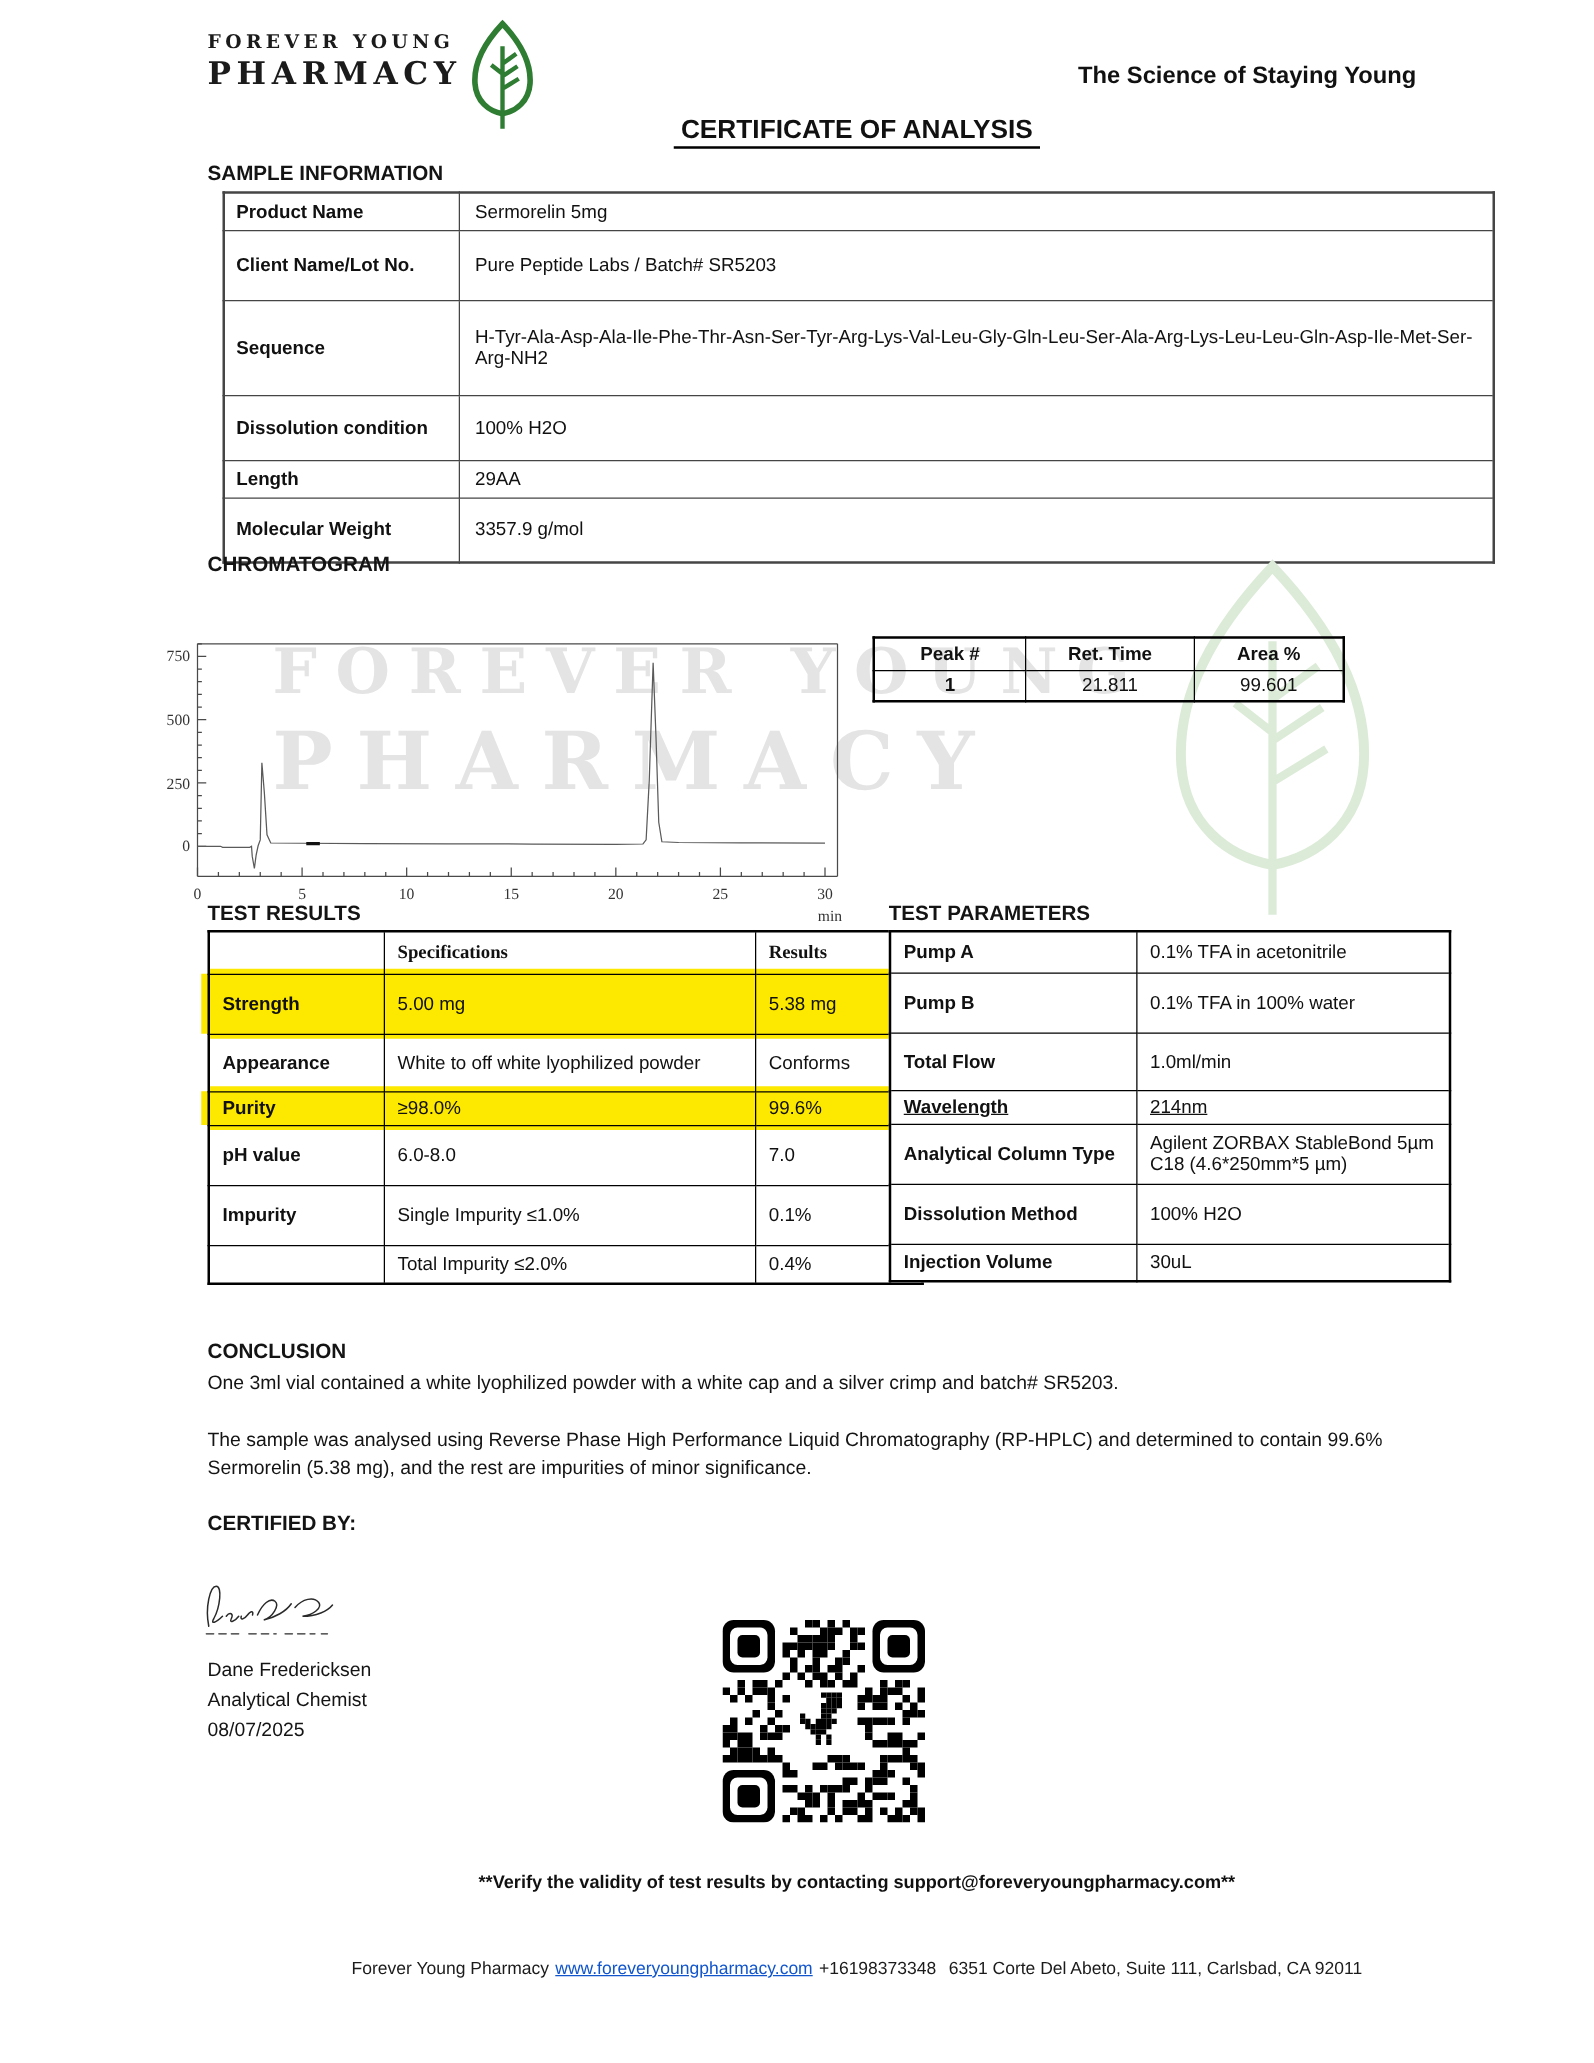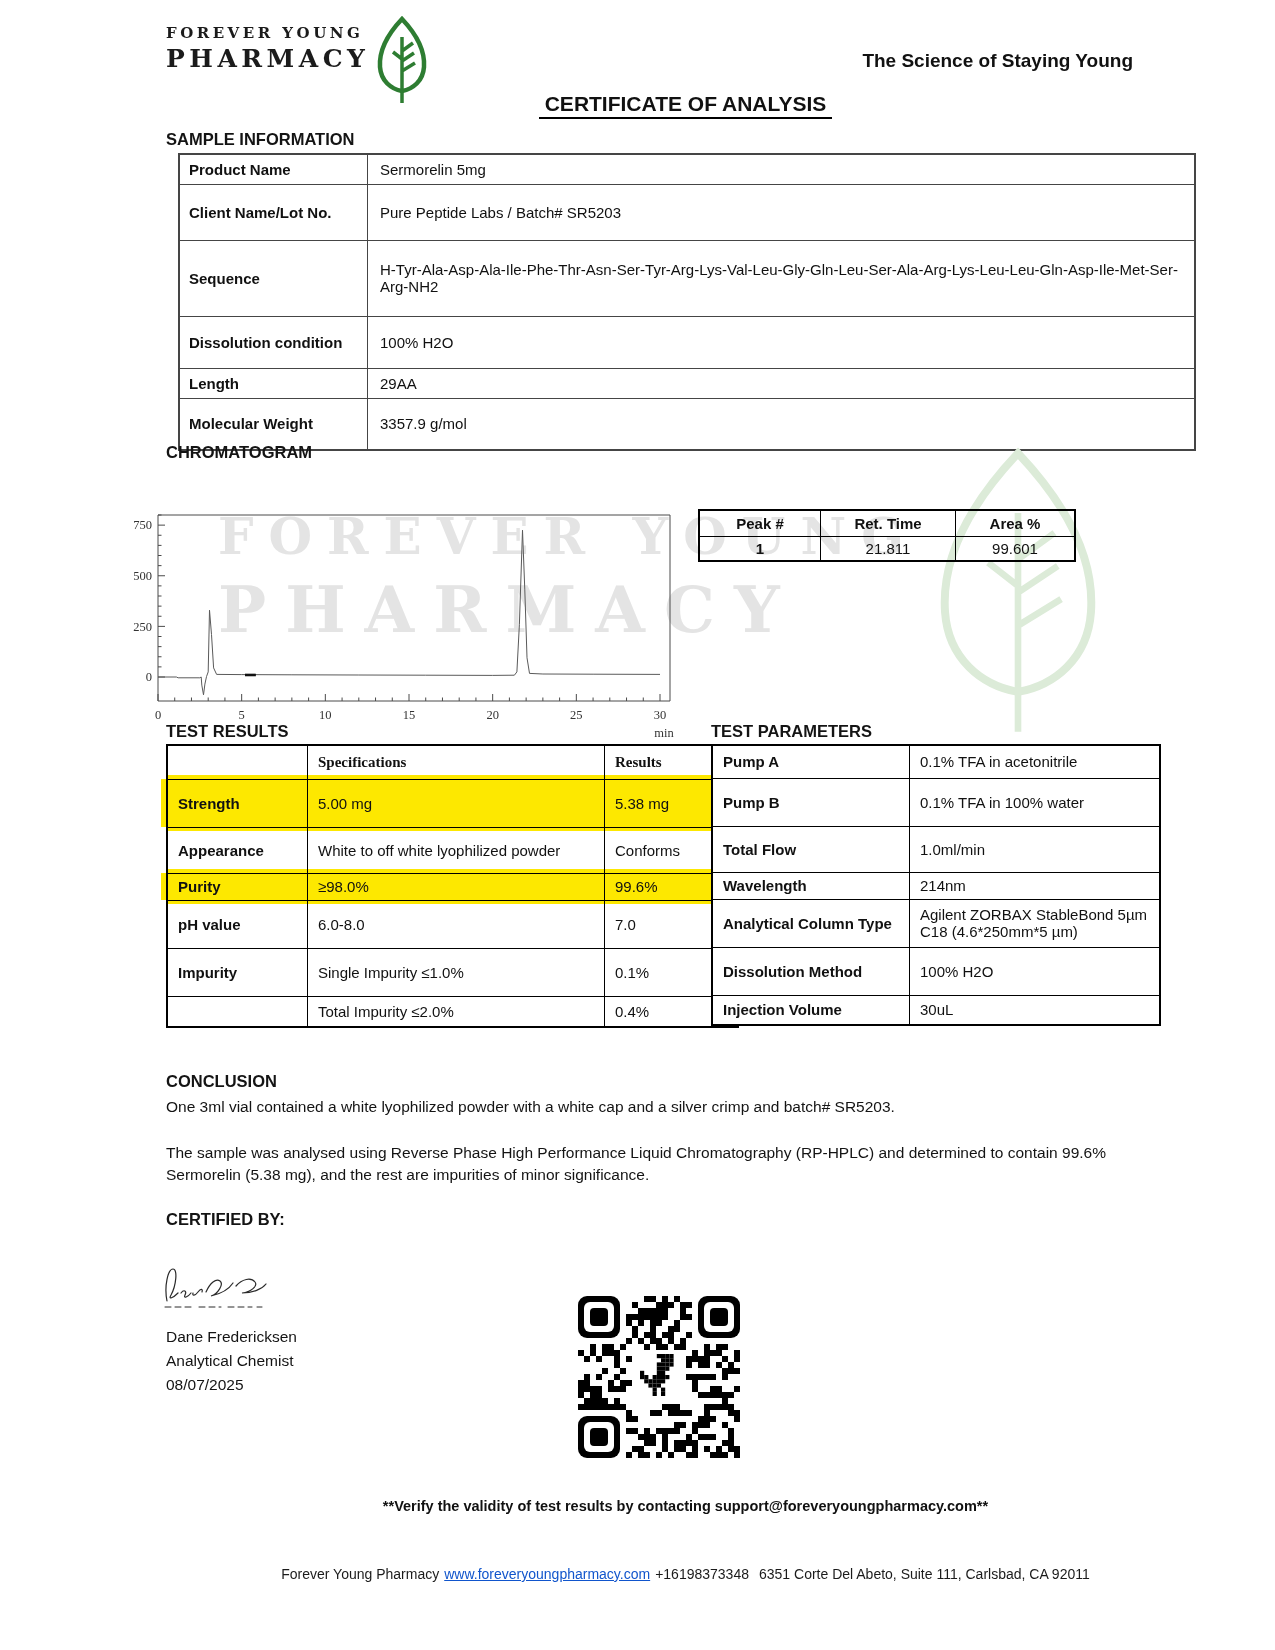--- a/index.html
+++ b/index.html
@@ -248,21 +248,21 @@
       <td>0.1% TFA in acetonitrile</td>
     </tr>
     <tr style="height:48px;padding-left:24px;">
       <td class="lbl">Pump B</td>
       <td>0.1% TFA in 100% water</td>
     </tr>
     <tr style="height:46px;">
       <td class="lbl">Total Flow</td>
       <td>1.0ml/min</td>
     </tr>
-    <tr style="height:27px;">
+    <tr style="height:27px;text-decoration:underline;">
       <td class="lbl">Wavelength</td>
       <td>214nm</td>
     </tr>
     <tr style="height:48px;">
       <td class="lbl">Analytical Column Type</td>
       <td>Agilent ZORBAX StableBond 5µm C18 (4.6*250mm*5 µm)</td>
     </tr>
     <tr style="height:48px;">
       <td class="lbl">Dissolution Method</td>
       <td>100% H2O</td>

